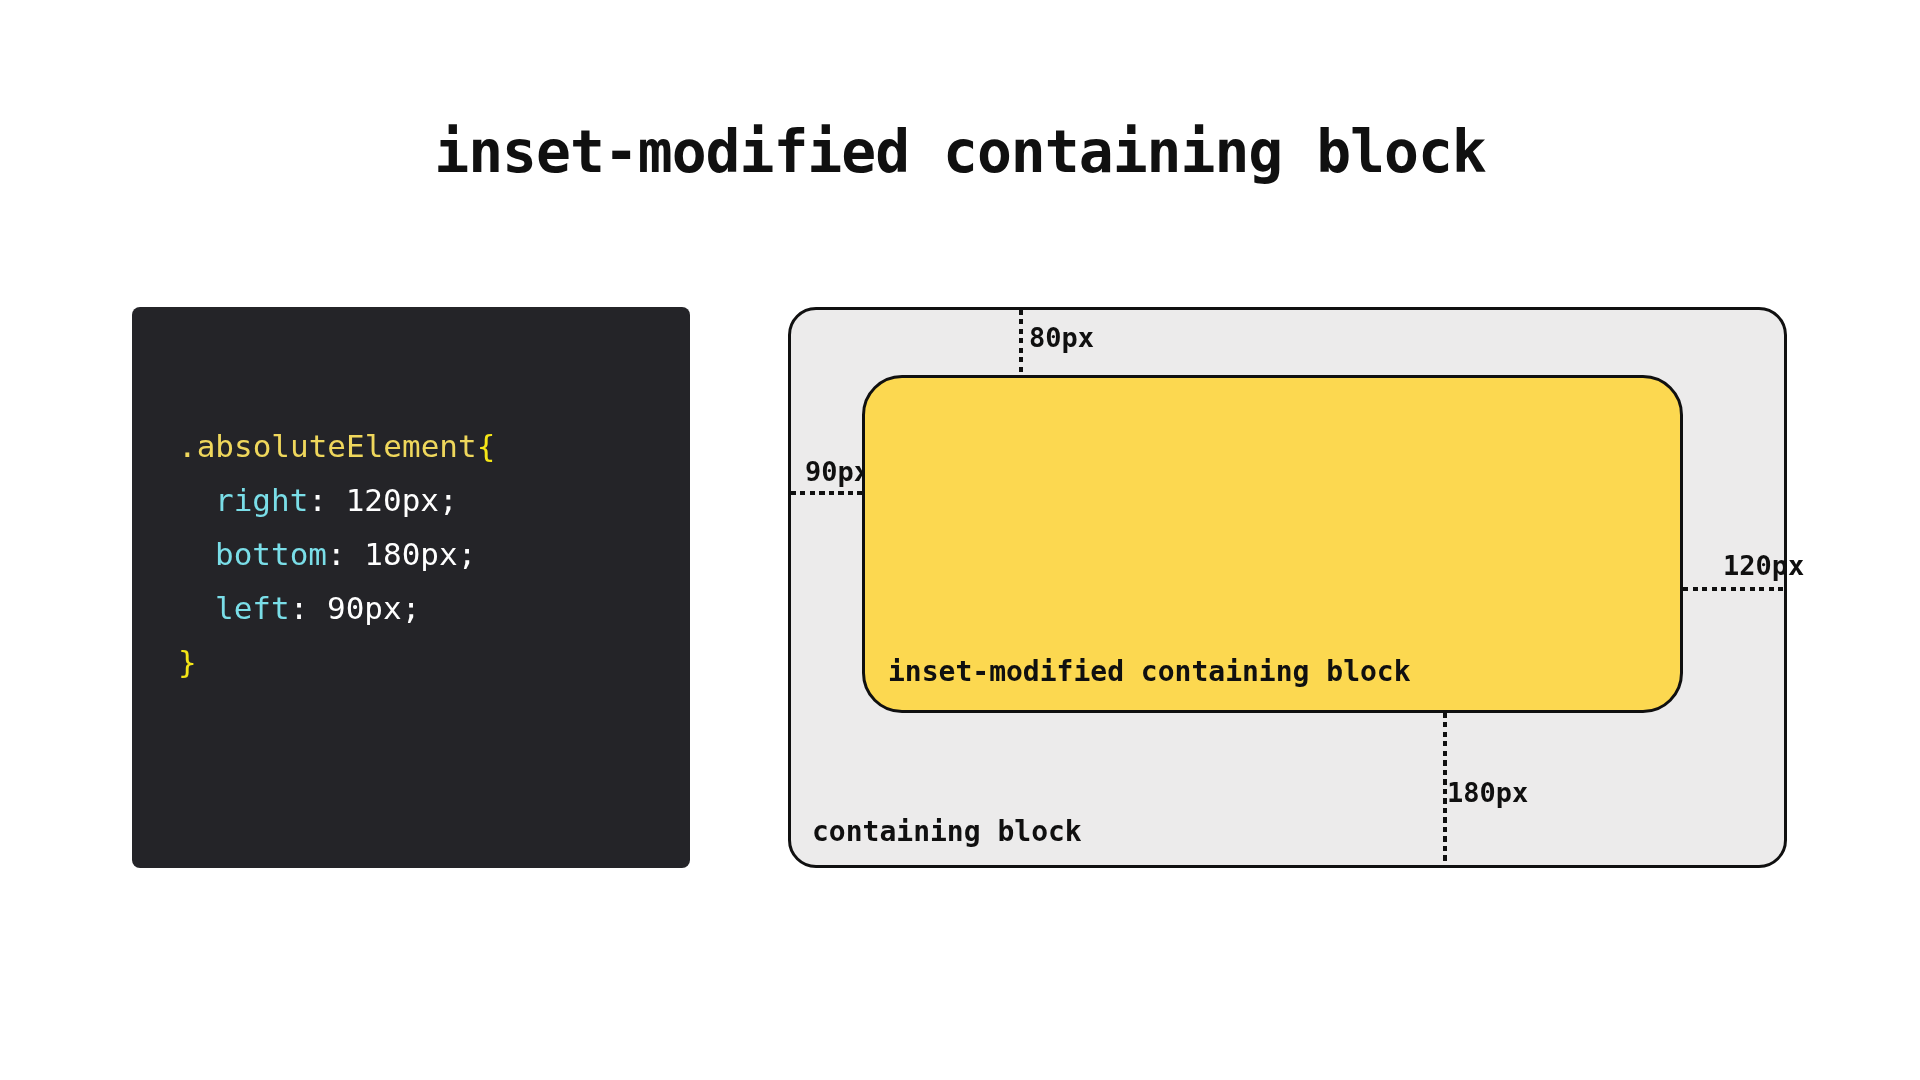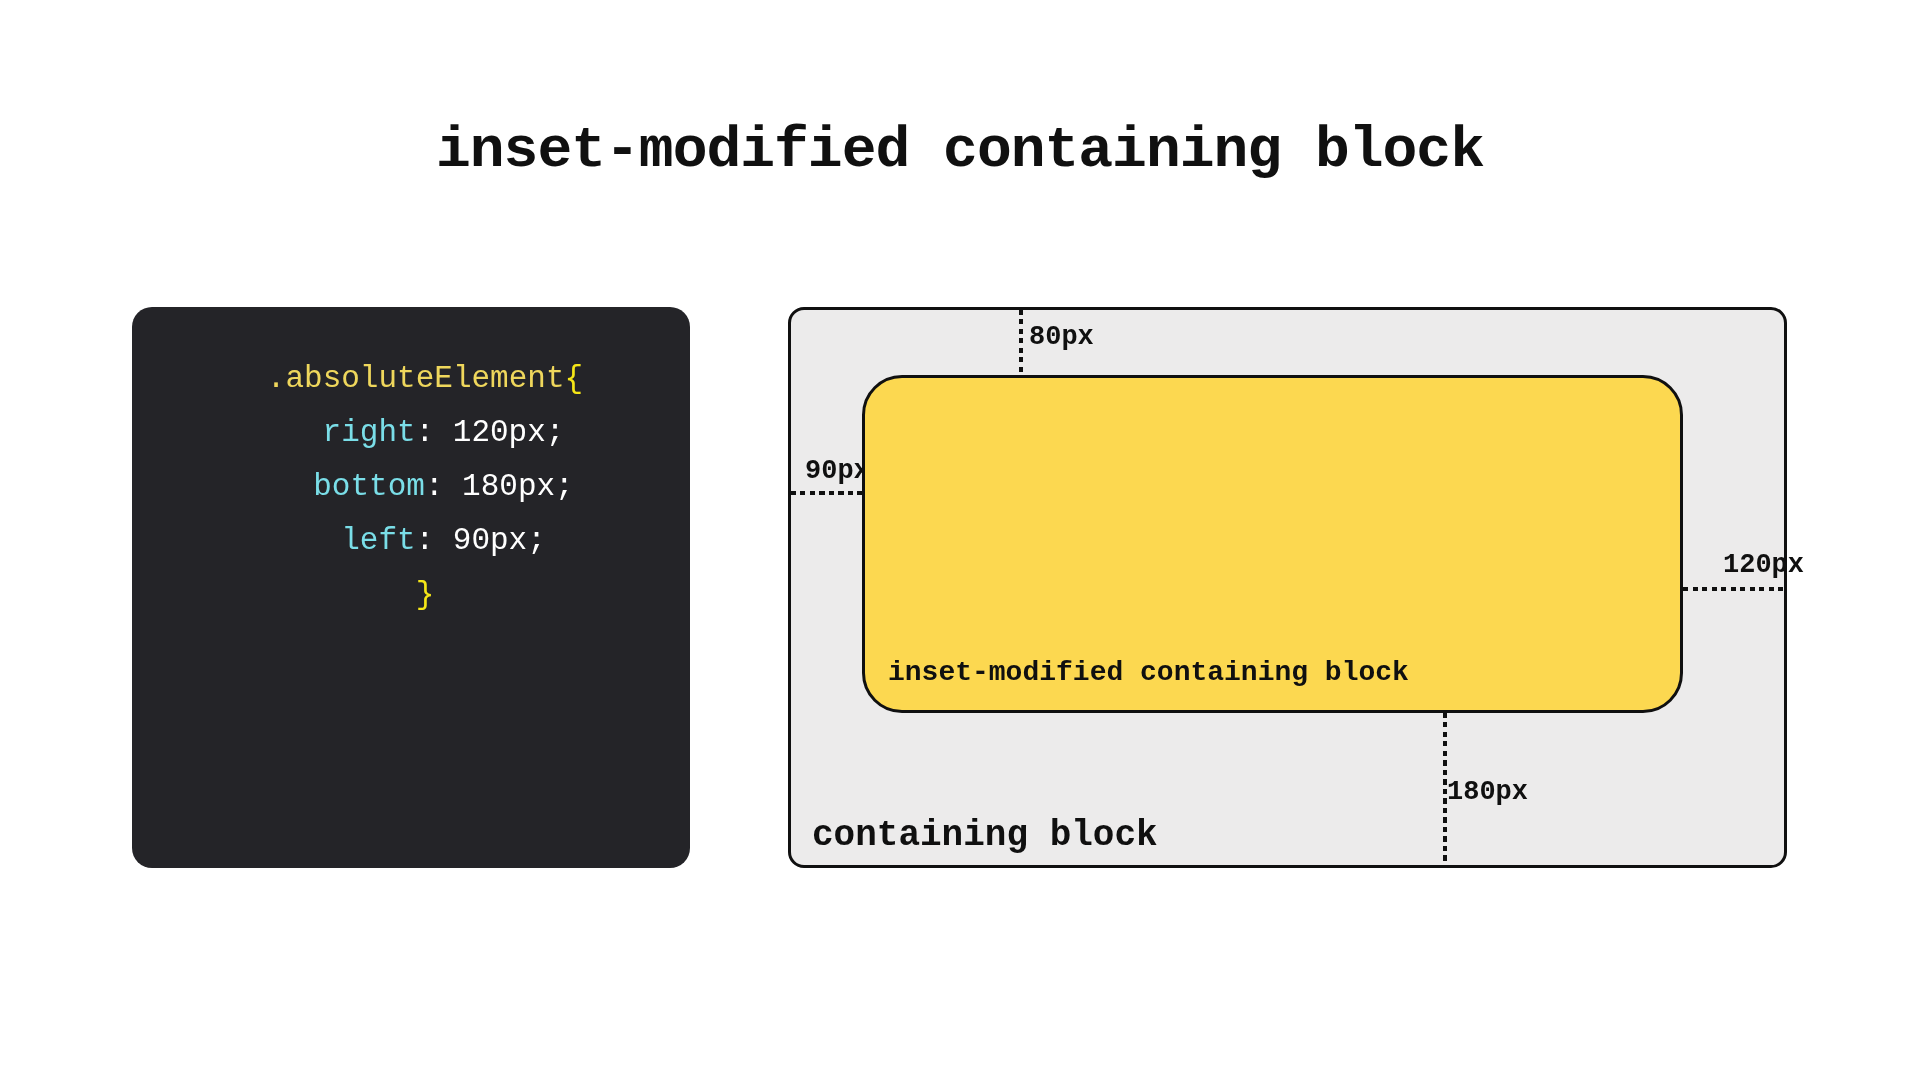--- a/index.html
+++ b/index.html
@@ -7,21 +7,20 @@
   body {
     font-family: "DejaVu Sans Mono", monospace;
     background: var(--page-bg, #fff);
   }
   .canvas {
     position: relative;
     width: 1920px;
     height: 968px;
     background: var(--page-bg, #fff);
     overflow: hidden;
-    font-family: Liberation Mono, monospace;
   }
 
   
   .title {
     position: absolute;
     top: 118px;
     left: 0;
     width: 100%;
     text-align: center;
     font-size: 58px;
@@ -32,24 +31,23 @@
   }
 
   
   .code-card {
     position: absolute;
     left: 132px;
     top: 307px;
     width: 558px;
     height: 561px;
     background: var(--code-bg, #242428);
-    border-radius: 20px;
-    padding: 45px 18px 0 46px;
+    border-radius: 8px;
+    padding: 112px 18px 0 46px;
     overflow: hidden;
-    text-align: center;
   }
   .code-line {
     font-size: 31px;
     line-height: 54px;
     color: var(--code-fg, #fff);
     white-space: pre;
   }
   .code-line.indent { padding-left: 37px; }
   .tok-selector { color: var(--sel-yellow, #EFD75C); }
   .tok-brace    { color: var(--brace-yellow, #F5E617); }
@@ -58,21 +56,21 @@
 
   
   .containing-block {
     position: absolute;
     left: 788px;
     top: 307px;
     width: 999px;
     height: 561px;
     background: var(--block-gray, #ECEBEB);
     border: 3px solid var(--ink, #101010);
-    border-radius: 16px;
+    border-radius: 28px;
   }
   .imcb {
     position: absolute;
     left: 71px;
     top: 65px;
     width: 821px;
     height: 338px;
     background: var(--block-yellow, #FCD850);
     border: 3px solid var(--ink, #101010);
     border-radius: 40px;
@@ -82,22 +80,22 @@
     left: 23px;
     bottom: 22px;
     font-size: 28px;
     font-weight: bold;
     color: var(--ink, #101010);
     white-space: pre;
   }
   .cb-label {
     position: absolute;
     left: 21px;
-    bottom: 9px;
-    font-size: 36px;
+    bottom: 17px;
+    font-size: 28px;
     font-weight: bold;
     color: var(--ink, #101010);
     white-space: pre;
   }
 
   
   .dot-v {
     position: absolute;
     width: 4px;
     background-image: repeating-linear-gradient(

